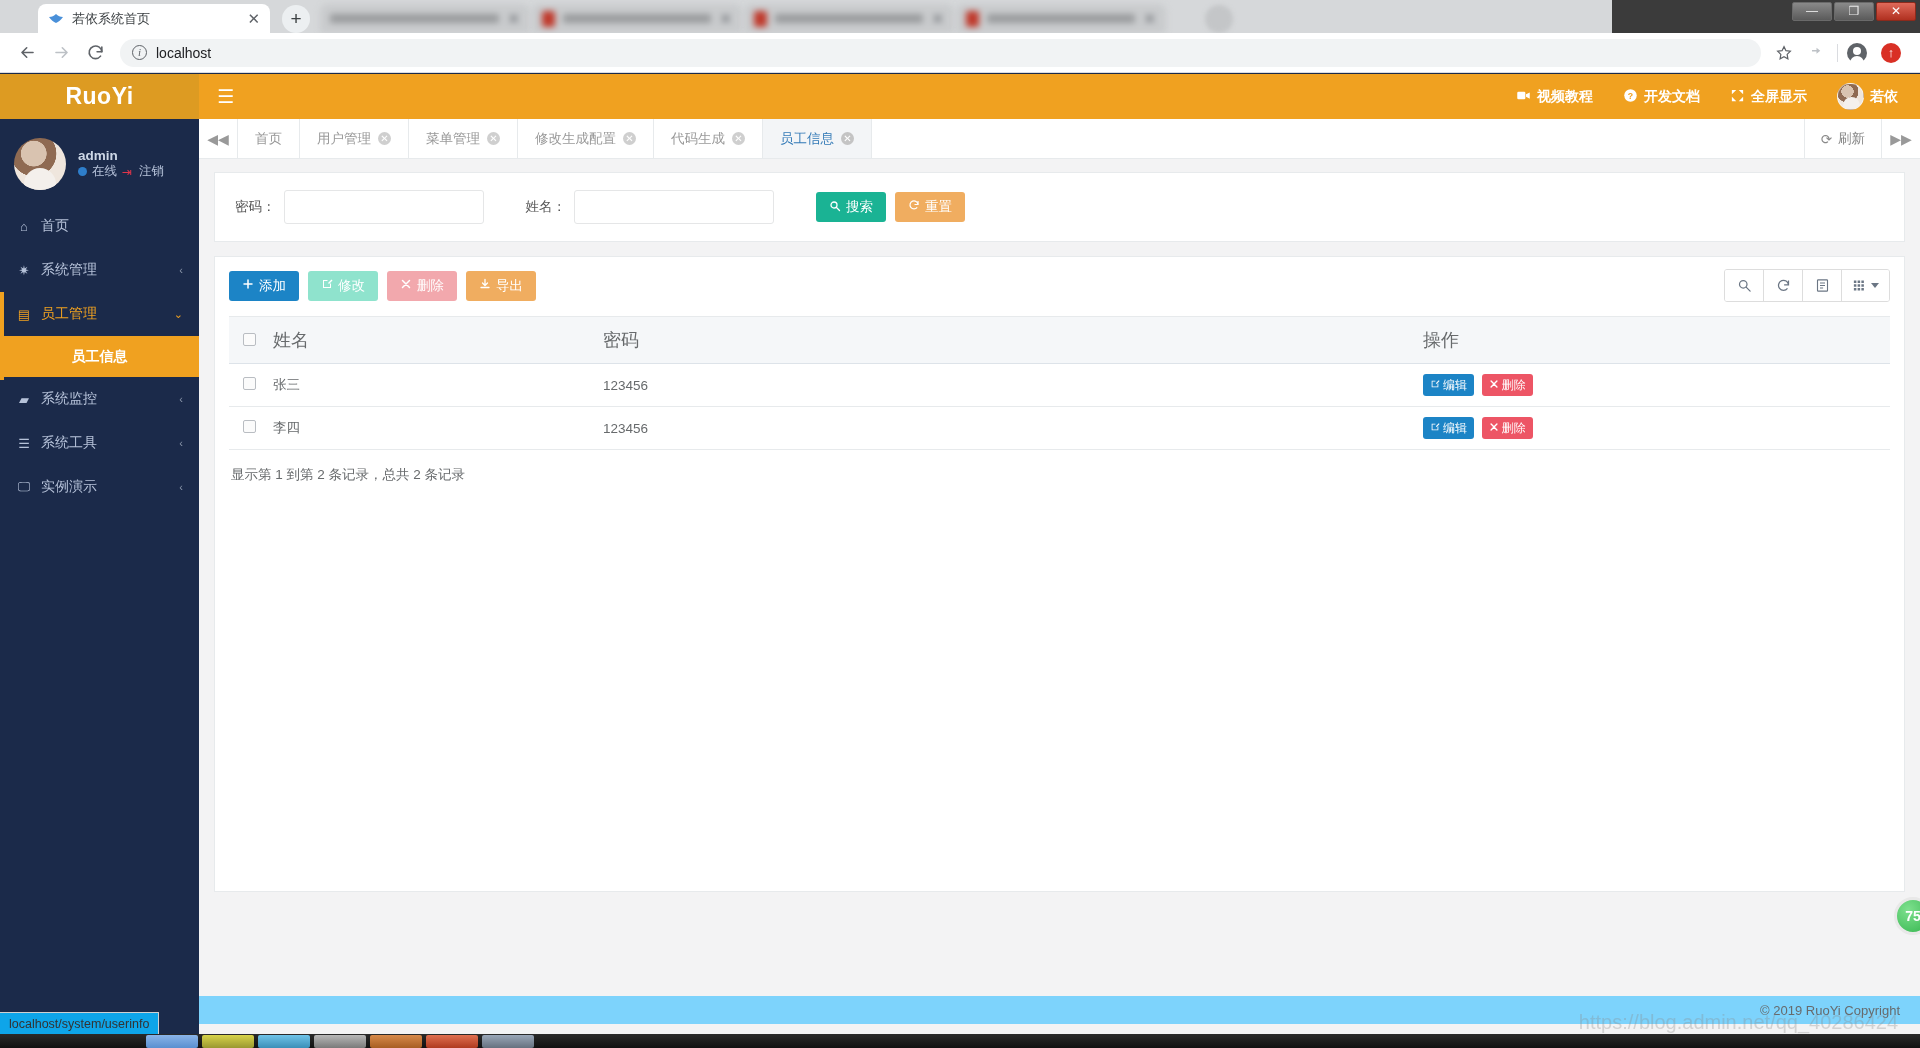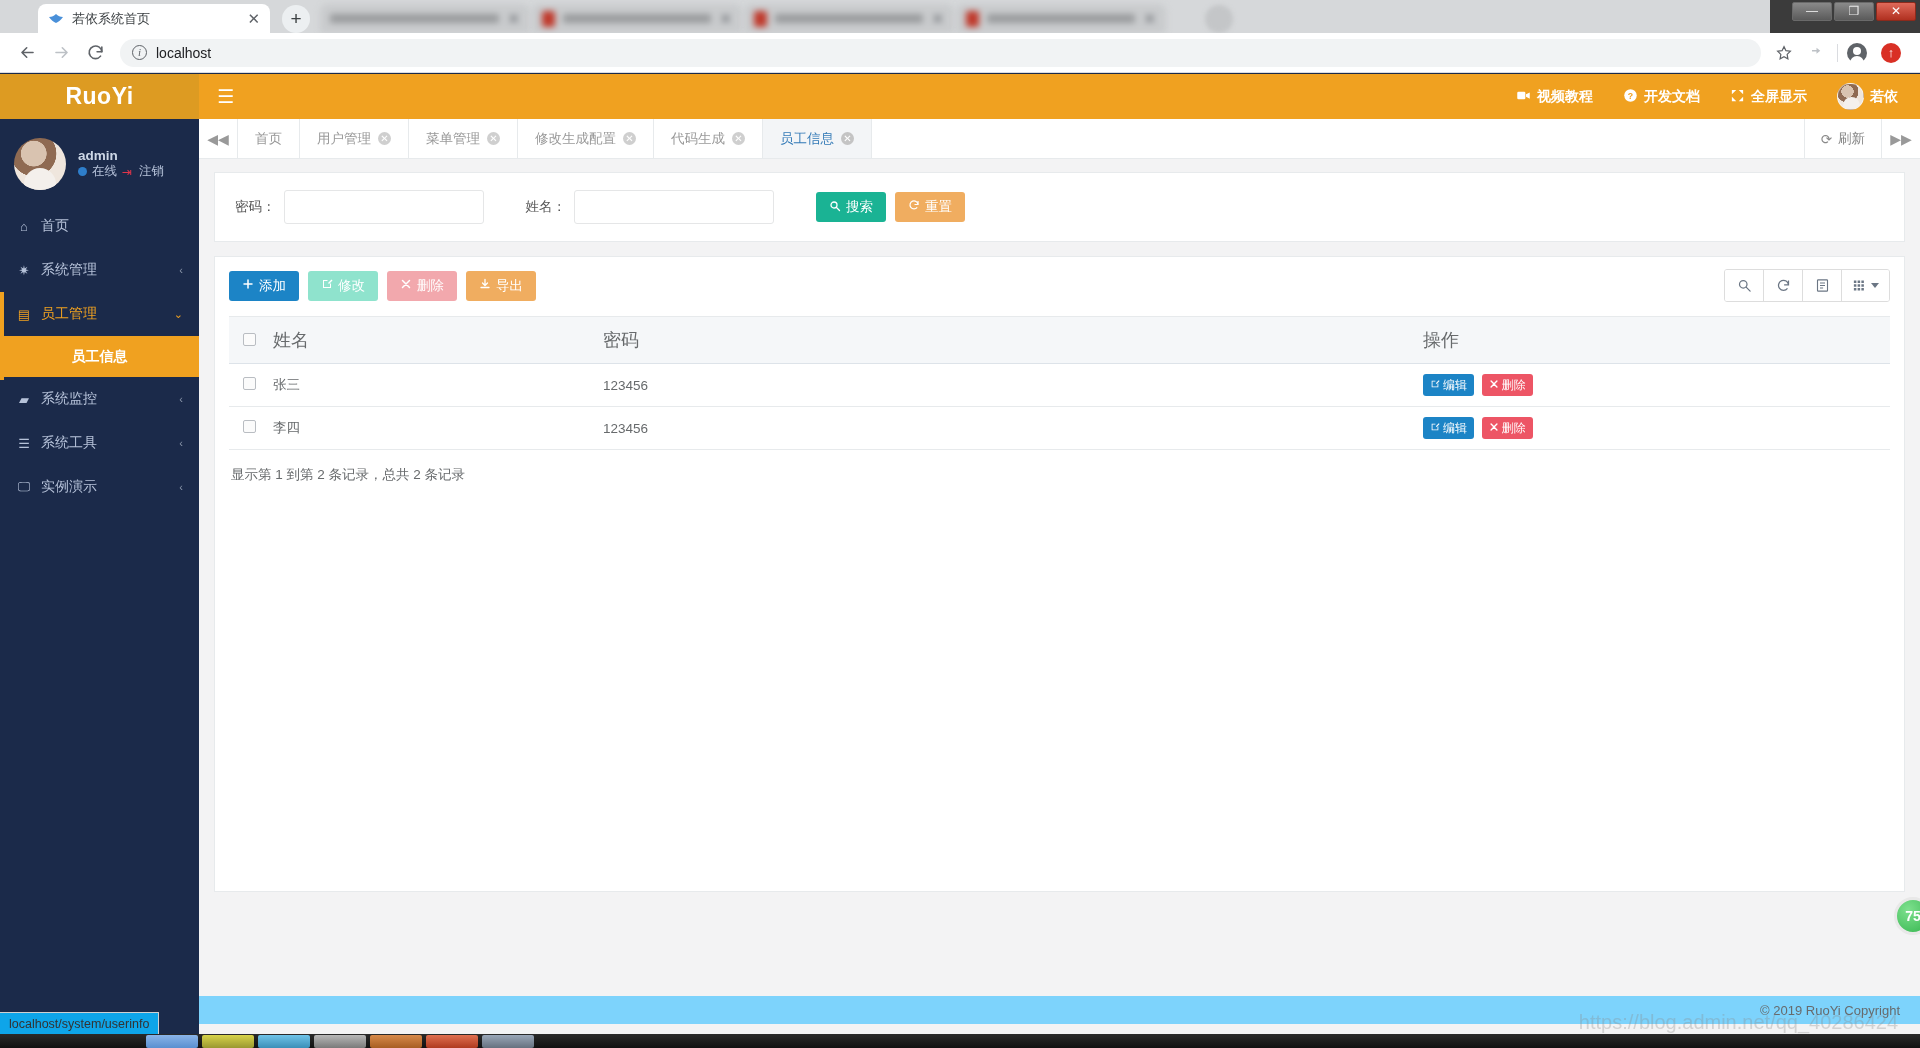--- a/index.html
+++ b/index.html
@@ -17,21 +17,21 @@
   .winbtns { position: absolute; right: 4px; top: 2px; display: flex; gap: 2px; }
   .winbtn {
     width: 40px; height: 19px; border: 1px solid #6a6a6a; border-radius: 2px;
     background: linear-gradient(#8a8a8a, #5a5a5a);
     color: #e8e8e8; font-size: 12px; line-height: 17px; text-align: center;
   }
   .winbtn.close { background: linear-gradient(#e06a5a, #b03020); border-color: #8b2a1c; color: #fff; font-weight: bold; }
 
   
   #tabstrip {
-    position: absolute; top: 0; left: 0; width: 1770px; height: 33px;
+    position: absolute; top: 0; left: 0; width: 1612px; height: 33px;
     background: #d6d8da;
   }
   .chrome-tab {
     position: absolute; top: 4px; height: 29px;
     border-radius: 8px 8px 0 0;
     display: flex; align-items: center; padding: 0 10px; gap: 8px;
     font-size: 13px; color: #3c4043;
   }
   .chrome-tab.active { background: #fff; left: 38px; width: 232px; }
   .chrome-tab.blur {

